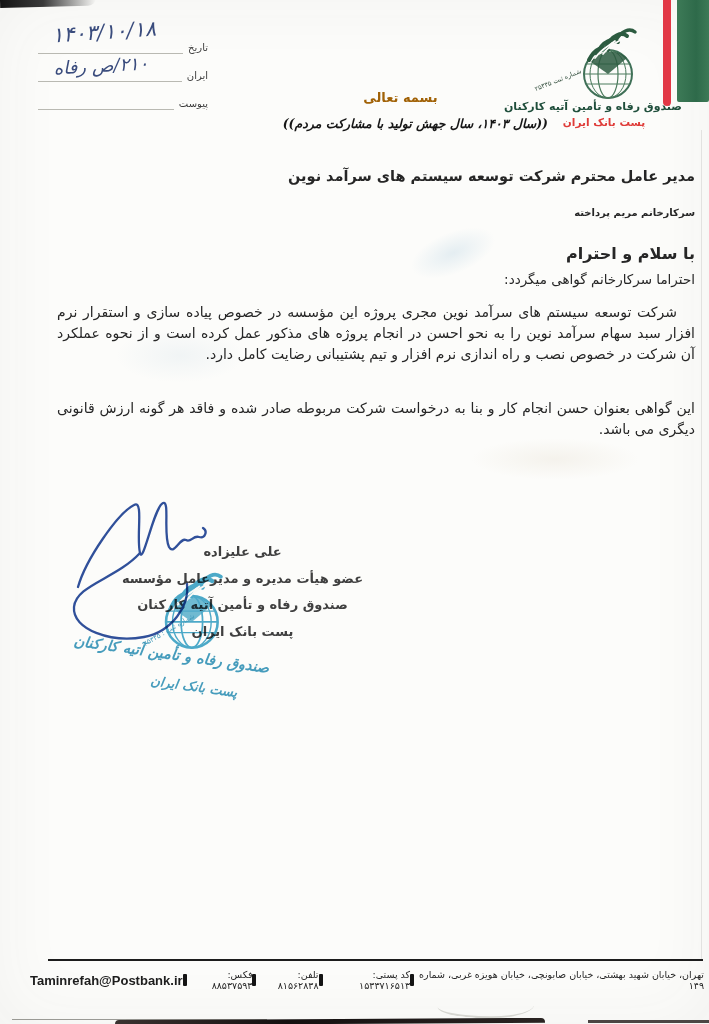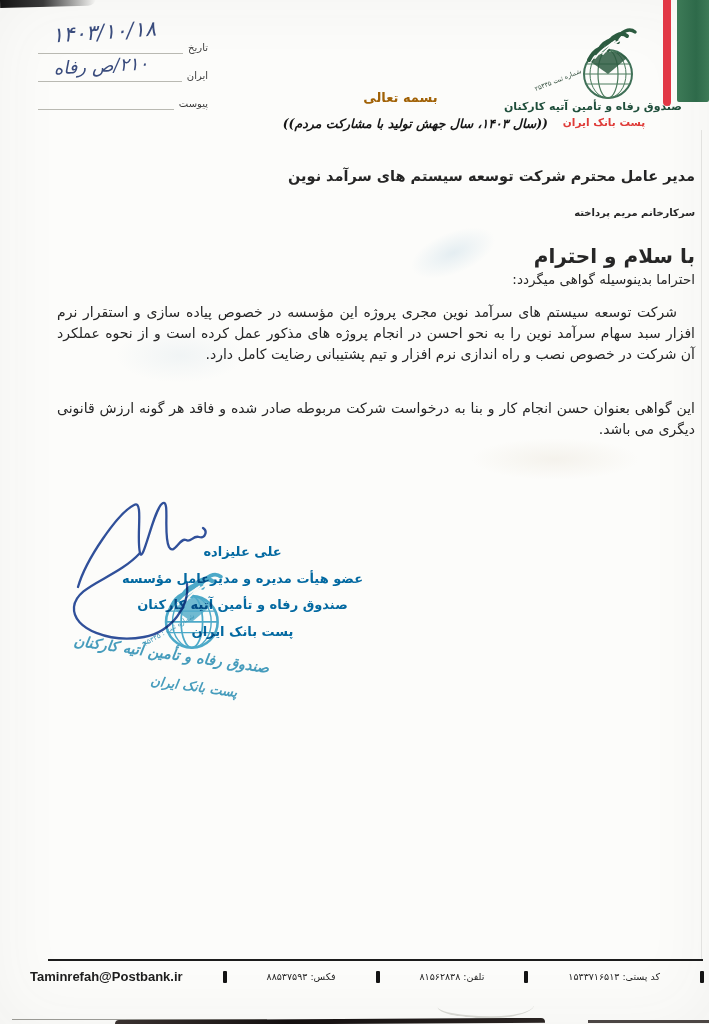--- a/index.html
+++ b/index.html
@@ -54,29 +54,29 @@
   .besmeh{position:absolute;left:318px;top:90px;width:165px;text-align:center;direction:rtl;
     font-size:13px;font-weight:bold;color:#a16207;}
   .slogan{position:absolute;left:296px;top:116px;width:205px;text-align:center;direction:rtl;
     font-family:"DejaVu Serif",serif;font-style:italic;font-weight:bold;font-size:12.5px;
     color:#161616;white-space:nowrap;margin-left:47px;}
   
   .letter{position:absolute;left:57px;top:0;width:638px;direction:rtl;}
   .letter > div{position:absolute;right:0;left:0;}
   .recipient1{top:168px;font-size:14.5px;font-weight:bold;}
   .recipient2{top:207px;font-size:10px;font-weight:bold;}
-  .salutation{top:244px;font-size:20px;font-weight:bold;}
+  .salutation{top:244px;font-size:16px;font-weight:bold;}
   .introline{top:271px;font-size:13.5px;}
   .para{font-size:14px;line-height:21px;text-align:justify;}
   .para1{top:302px;text-indent:18px;}
   .para2{top:398px;}
   
   .sig-svg{position:absolute;left:60px;top:487px;z-index:3;}
   .sig-block{position:absolute;left:90px;top:539px;width:305px;z-index:2;text-align:center;
-    direction:rtl;font-size:13px;font-weight:bold;line-height:26.5px;color:#0369a1;}
+    direction:rtl;font-size:13px;font-weight:bold;line-height:26.5px;color:#404040;}
   .stamp{position:absolute;left:126px;top:548px;width:240px;height:162px;z-index:4;
     mix-blend-mode:multiply;opacity:.92;}
   .stamp-reg{position:absolute;left:14px;top:78px;font-size:7px;color:#2f92b6;direction:rtl;
     white-space:nowrap;transform:rotate(-30deg);letter-spacing:.5px;}
   .stamp-script{position:absolute;direction:rtl;text-align:center;white-space:nowrap;
     font-family:"DejaVu Serif",serif;font-style:italic;font-weight:bold;color:#3796bb;}
   .stamp-script1{left:0px;top:101px;width:144px;font-size:14.5px;transform:rotate(8deg);}
   .stamp-script2{left:24px;top:131px;width:88px;font-size:13px;transform:rotate(8deg);}
   
   .footer-rule{position:absolute;left:48px;top:959px;width:655px;height:2px;background:#1c1c1c;}
@@ -135,21 +135,21 @@
   <div class="stripe stripe-red"></div>
   <div class="stripe stripe-green"></div>
 
   <div class="besmeh">بسمه تعالی</div>
   <div class="slogan">((سال ۱۴۰۳، سال جهش تولید با مشارکت مردم))</div>
 
   <div class="letter">
     <div class="recipient1">مدیر عامل محترم شرکت توسعه سیستم های سرآمد نوین</div>
     <div class="recipient2">سرکارخانم مریم پرداخته</div>
     <div class="salutation">با سلام و احترام</div>
-    <div class="introline">احتراما بدینوسیله گواهی میگردد:</div>
+    <div class="introline">احتراما سرکارخانم گواهی میگردد:</div>
     <div class="para para1">شرکت توسعه سیستم های سرآمد نوین مجری پروژه این مؤسسه در خصوص پیاده سازی و استقرار نرم افزار سبد سهام سرآمد نوین را به نحو احسن در انجام پروژه های مذکور عمل کرده است و از نحوه عملکرد آن شرکت در خصوص نصب و راه اندازی نرم افزار و تیم پشتیبانی رضایت کامل دارد.</div>
     <div class="para para2">این گواهی بعنوان حسن انجام کار و بنا به درخواست شرکت مربوطه صادر شده و فاقد هر گونه ارزش قانونی دیگری می باشد.</div>
   </div>
 
   <svg class="sig-svg" width="240" height="170" viewBox="0 0 240 170" fill="none">
     <path d="M18 100 C26 72,58 26,74 18 C84 12,76 50,80 66 C83 78,94 20,103 16 C110 13,103 48,109 60 C114 69,120 50,126 53 C131 56,133 48,139 50 C145 52,148 44,143 41" stroke="#30509a" stroke-width="2.3" stroke-linecap="round" stroke-linejoin="round"></path>
     <path d="M80 66 C56 92,16 98,14 120 C12 143,52 156,84 150 C112 145,130 118,127 97" stroke="#30509a" stroke-width="2.3" stroke-linecap="round" stroke-linejoin="round"></path>
   </svg>
 
   <div class="sig-block">
@@ -175,20 +175,21 @@
       <path d="M20 36 C27 26,34 24,40 19" stroke="#fcfcfa" stroke-width="1.8" stroke-linecap="round"></path>
       <path d="M28 32 C35 22,43 20,49 16" stroke="#fcfcfa" stroke-width="1.8" stroke-linecap="round"></path>
     </svg>
     <div class="stamp-reg">شماره ثبت : ۲۵۳۳۵</div>
     <div class="stamp-script stamp-script1">صندوق رفاه و تأمین آتیه کارکنان</div>
     <div class="stamp-script stamp-script2">پست بانک ایران</div>
   </div>
 
   <div class="footer-rule"></div>
   <div class="footer-row">
+    <span>تهران، خیابان شهید بهشتی، خیابان صابونچی، خیابان هویزه غربی، شماره ۱۴۹</span>
     <span class="sep-bar"></span>
     <span>کد پستی: ۱۵۳۳۷۱۶۵۱۳</span>
     <span class="sep-bar"></span>
     <span>تلفن: ۸۱۵۶۲۸۳۸</span>
     <span class="sep-bar"></span>
     <span>فکس: ۸۸۵۳۷۵۹۳</span>
     <span class="sep-bar"></span>
     <span class="footer-email">Taminrefah@Postbank.ir</span>
   </div>
 

